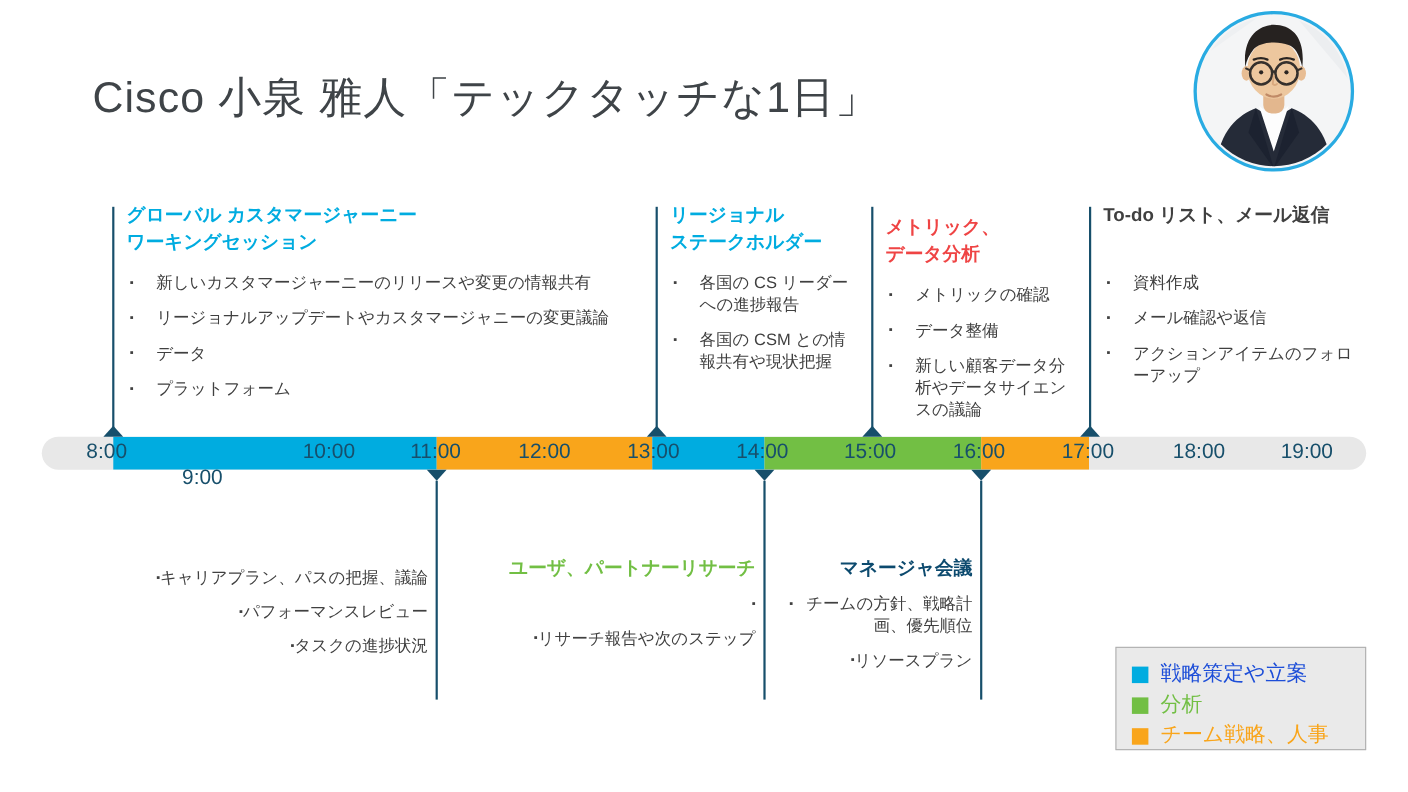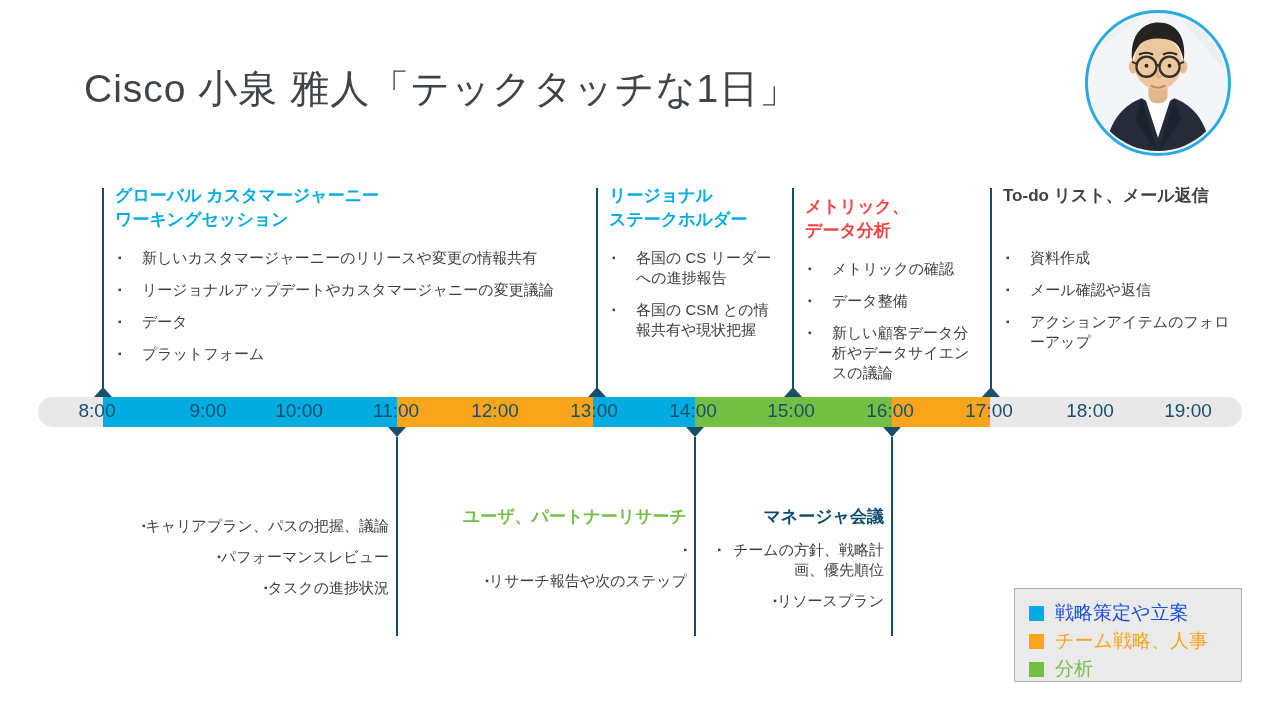--- a/index.html
+++ b/index.html
@@ -78,21 +78,21 @@
 
   <div id="bar">
       <div class="seg" title="戦略策定や立案" style="left: 65px; width: 294px; background: rgb(0, 172, 224);"></div>
       <div class="seg" title="チーム戦略、人事" style="left: 359px; width: 196px; background: rgb(249, 165, 27);"></div>
       <div class="seg" title="戦略策定や立案" style="left: 555px; width: 102px; background: rgb(0, 172, 224);"></div>
       <div class="seg" title="分析" style="left: 657px; width: 197px; background: rgb(114, 191, 68);"></div>
       <div class="seg" title="チーム戦略、人事" style="left: 854px; width: 98px; background: rgb(249, 165, 27);"></div>
     </div>
   <div id="hours">
       <div class="hour" style="left: 57px;">8:00</div>
-      <div class="hour" style="left: 168px;">9:00</div>
+      <div class="hour" style="left: 144px; margin-top: 24px;">9:00</div>
       <div class="hour" style="left: 259px;">10:00</div>
       <div class="hour" style="left: 356px;">11:00</div>
       <div class="hour" style="left: 455px;">12:00</div>
       <div class="hour" style="left: 554px;">13:00</div>
       <div class="hour" style="left: 653px;">14:00</div>
       <div class="hour" style="left: 751px;">15:00</div>
       <div class="hour" style="left: 850px;">16:00</div>
       <div class="hour" style="left: 949px;">17:00</div>
       <div class="hour" style="left: 1050px;">18:00</div>
       <div class="hour" style="left: 1148px;">19:00</div>
@@ -227,22 +227,22 @@
         </div>
       </div>
     </div>
 
   <div id="legend">
       <div class="leg-row">
         <span class="leg-sq" style="background: rgb(0, 172, 224);"></span>
         <span class="leg-label" style="color: #1d4ed8;">戦略策定や立案</span>
       </div>
       <div class="leg-row">
+        <span class="leg-sq" style="background: rgb(114, 191, 68);"></span>
+        <span class="leg-label" style="color: rgb(114, 191, 68);">分析</span>
+      </div>
+      <div class="leg-row">
         <span class="leg-sq" style="background: rgb(249, 165, 27);"></span>
         <span class="leg-label" style="color: rgb(249, 165, 27);">チーム戦略、人事</span>
       </div>
-      <div class="leg-row">
-        <span class="leg-sq" style="background: rgb(114, 191, 68);"></span>
-        <span class="leg-label" style="color: rgb(114, 191, 68);">分析</span>
-      </div>
     </div>
 
 </div>
 
 </body></html>

